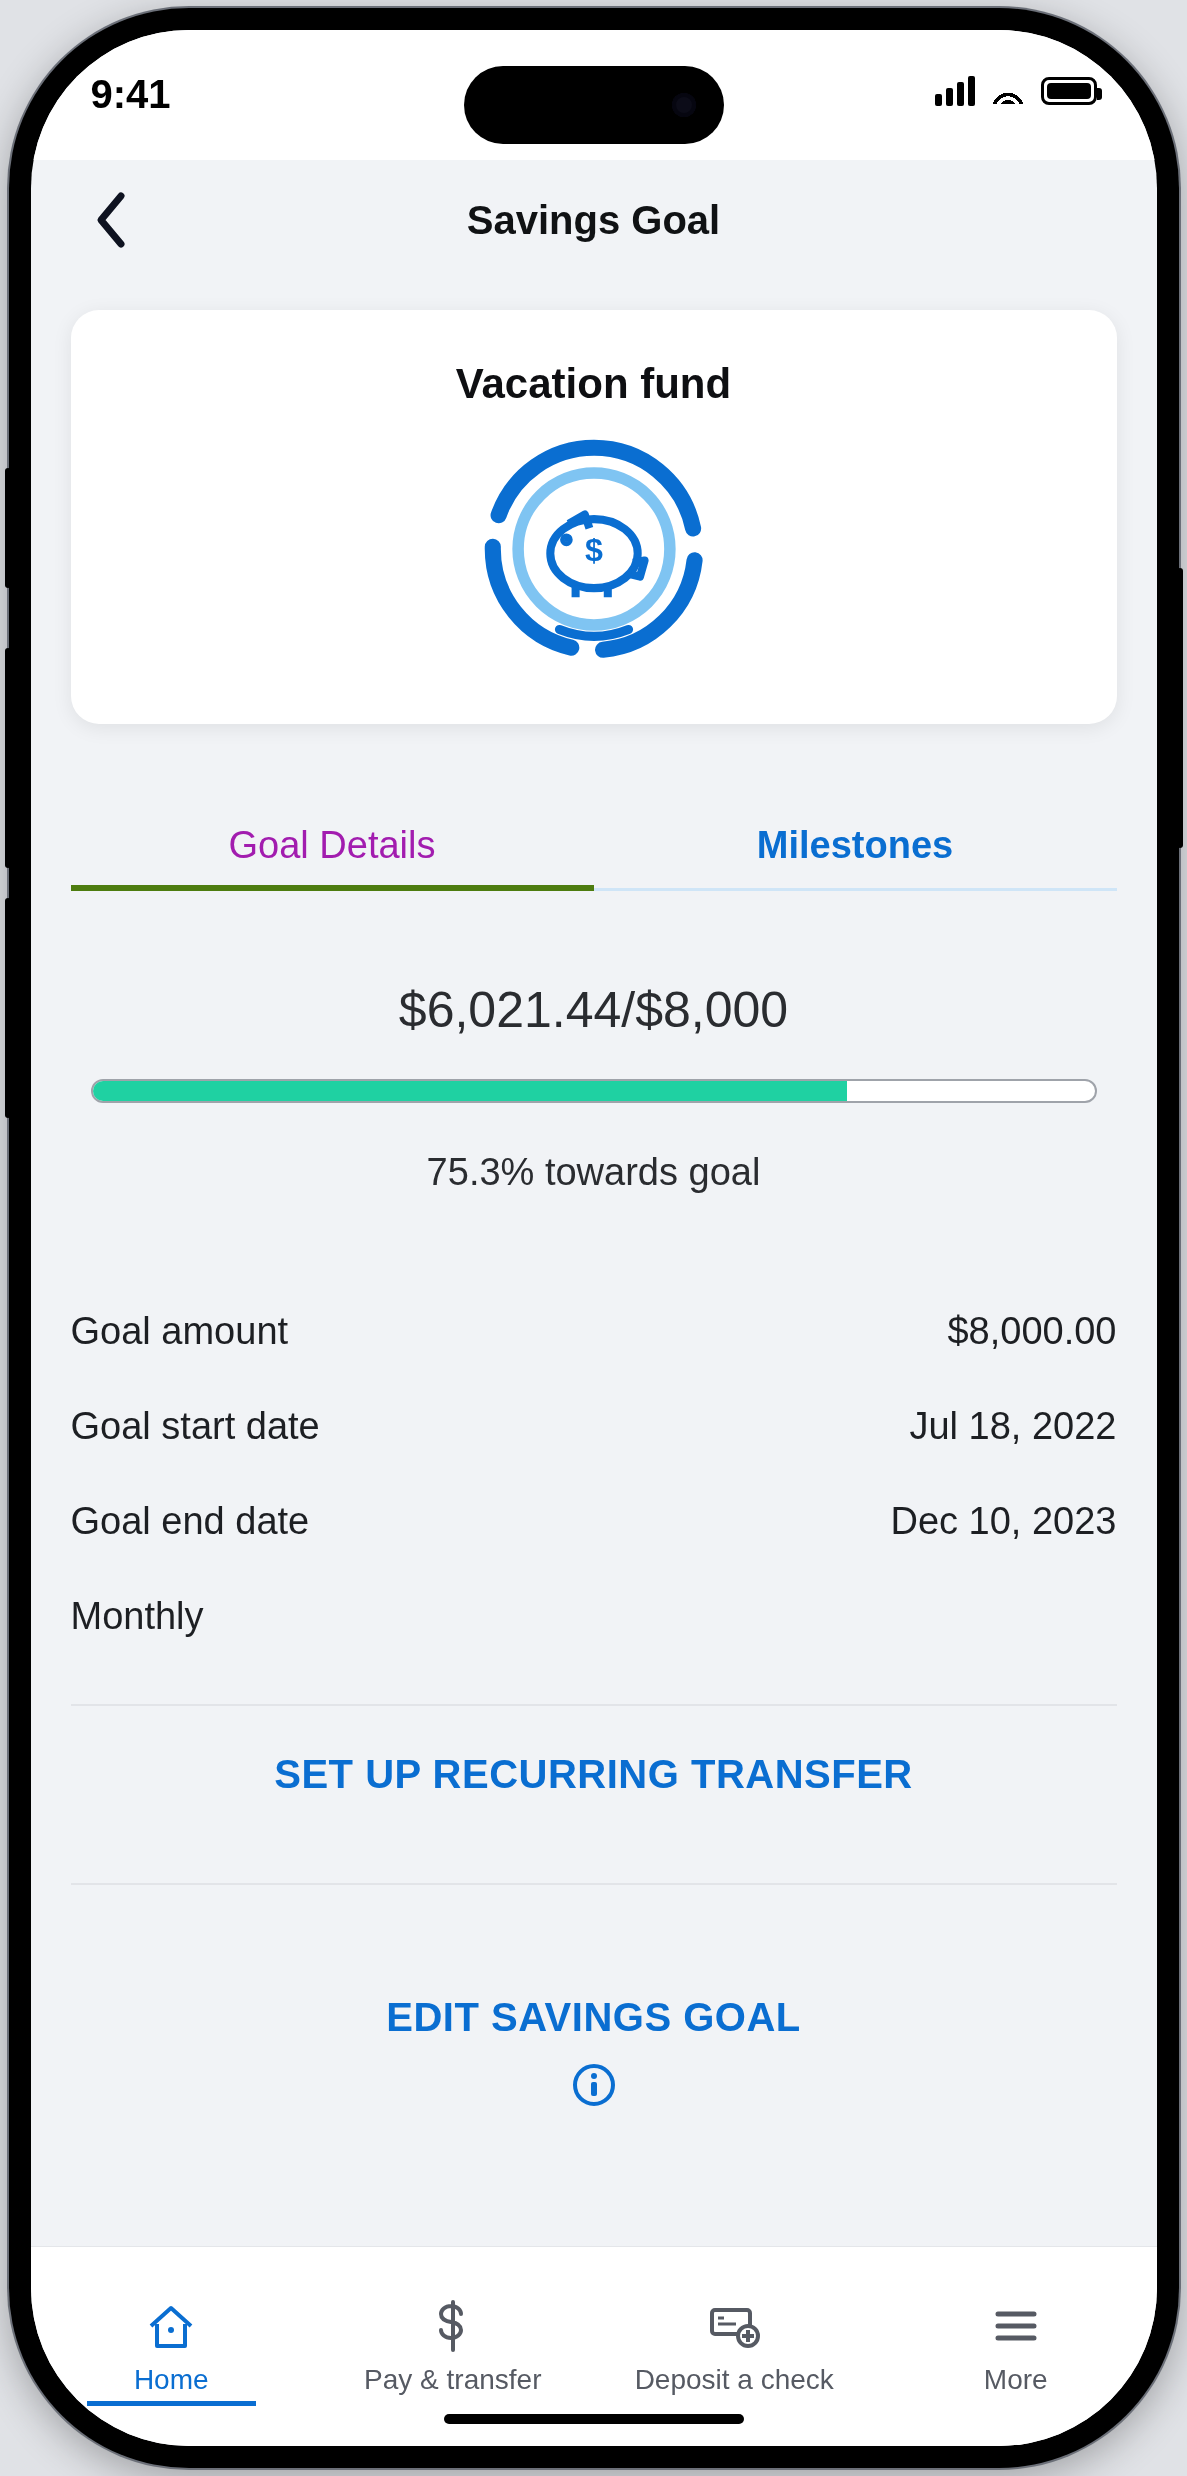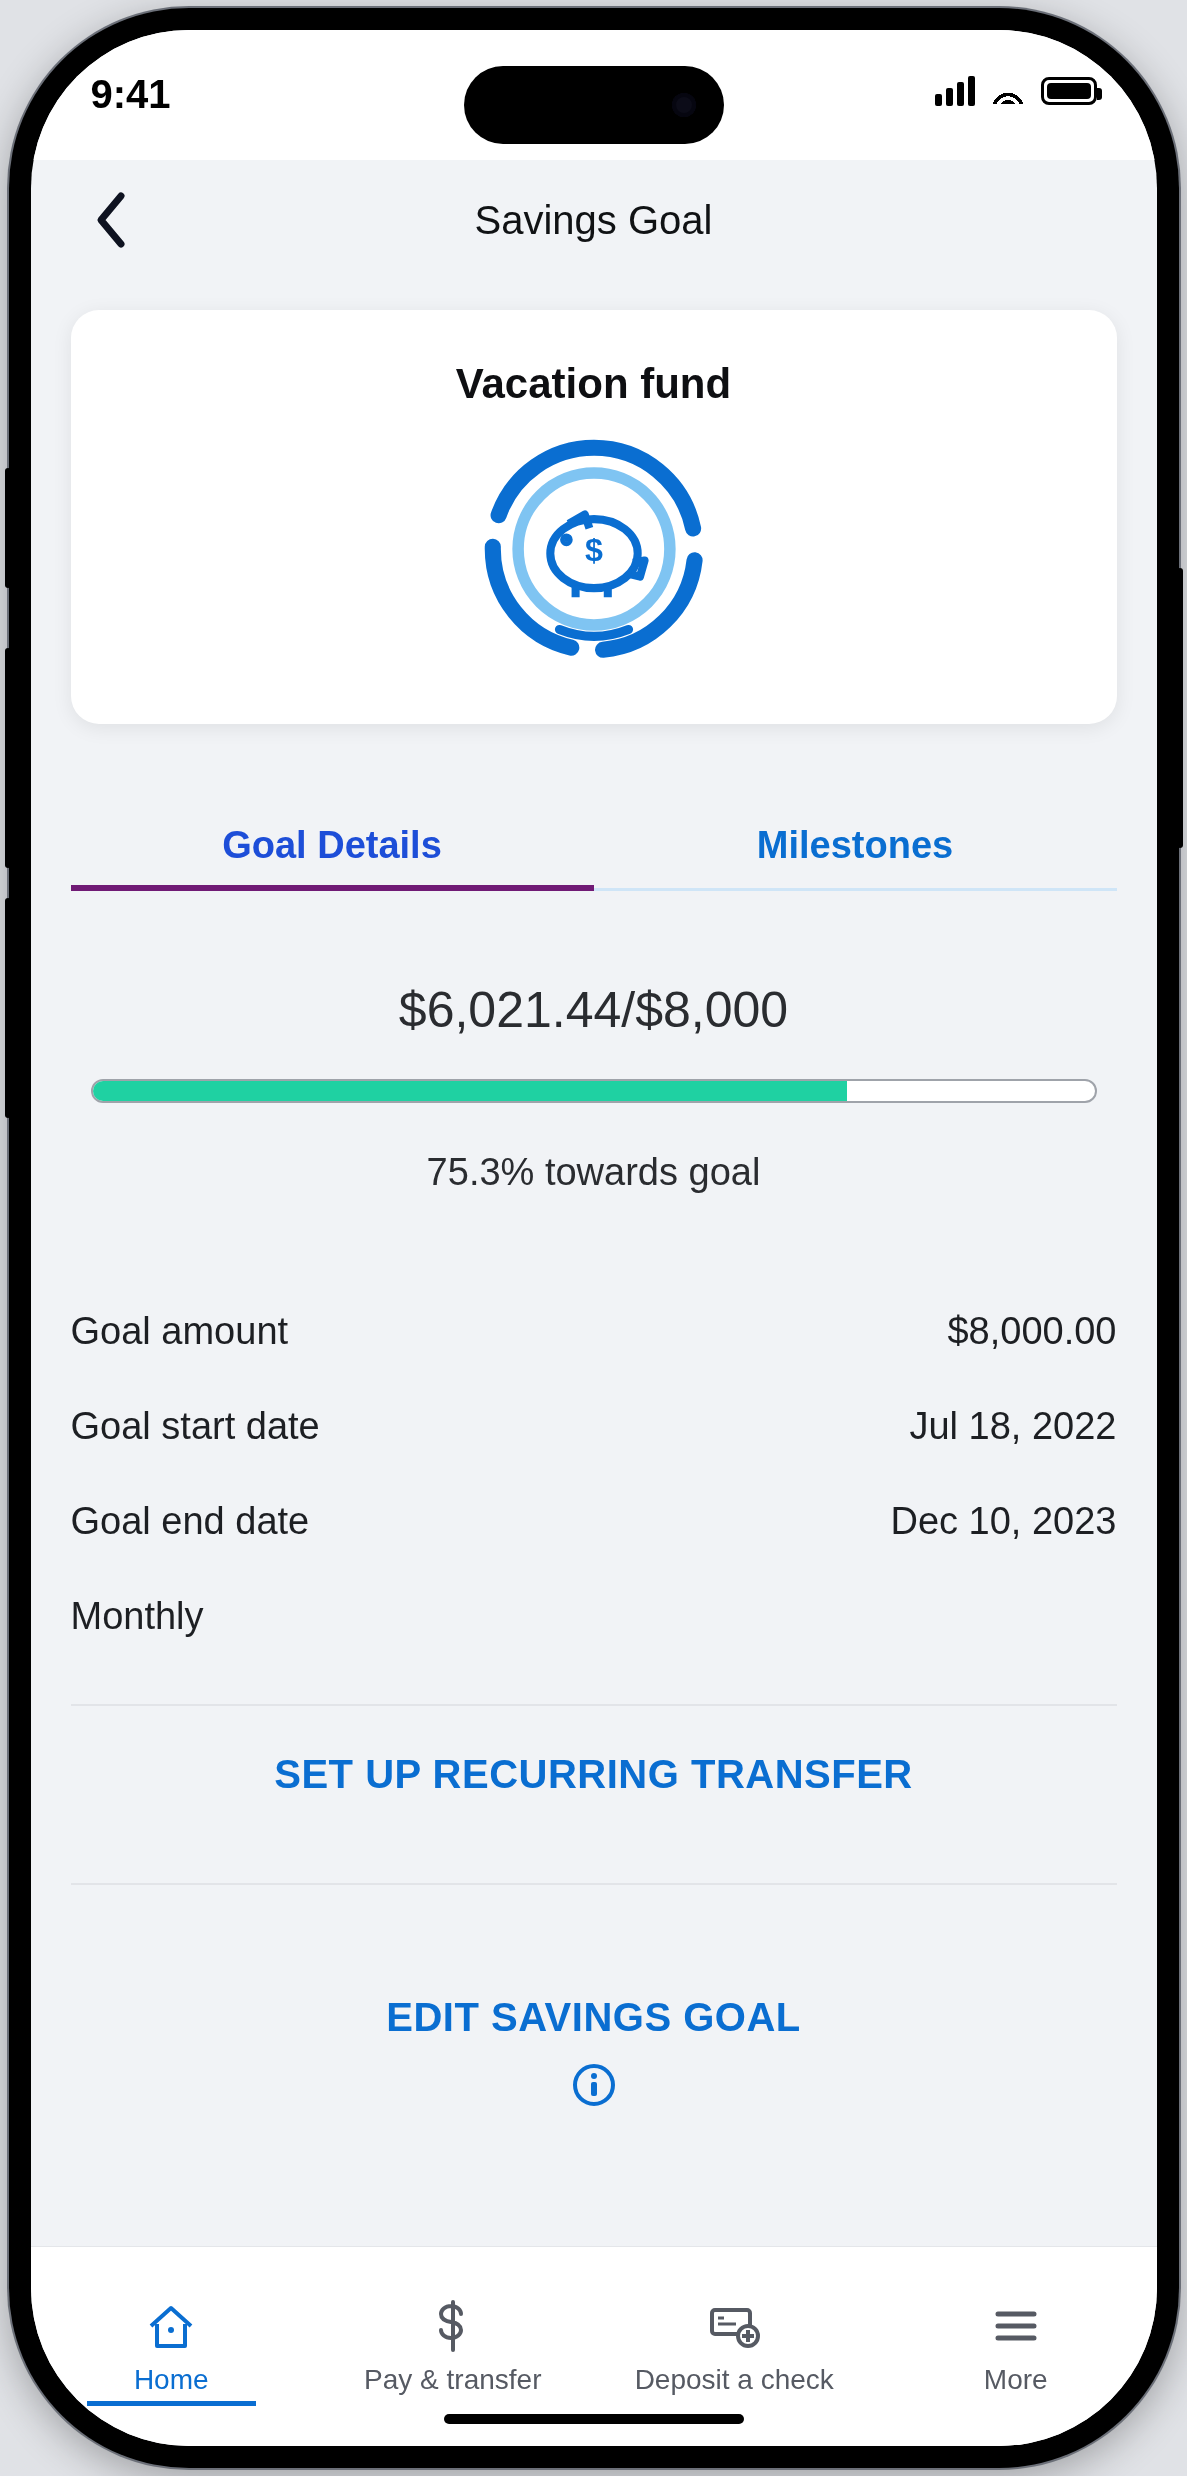--- a/index.html
+++ b/index.html
@@ -40,33 +40,33 @@
     radial-gradient(circle at 50% 120%, transparent 16%, #000 16% 26%, transparent 26%),
     radial-gradient(circle at 50% 120%, transparent 36%, #000 36% 46%, transparent 46%);
     clip-path: polygon(0 100%, 50% 0, 100% 100%);}
   .batt{ width:56px;height:28px;border:3px solid #000;border-radius:8px;position:relative;}
   .batt::after{content:'';position:absolute;right:-8px;top:8px;width:5px;height:12px;background:#000;border-radius:0 3px 3px 0;}
   .batt::before{content:'';position:absolute;inset:3px;background:#000;border-radius:4px;}
 
   .topbar { height: 120px; display:flex; align-items:center; justify-content:center; position:relative; }
   .back { position:absolute; left:60px; top:50%; transform:translateY(-50%); width:40px;height:60px; cursor:pointer;}
   .back svg{width:100%;height:100%;}
-  .title { font-size:40px; font-weight:400; color:#101214; }
+  .title { font-size:40px; font-weight:700; color:#101214; }
 
   .card {
     margin: 30px 40px 0; background:#fff; border-radius:28px; padding:50px 30px 60px;
     box-shadow: 0 4px 20px rgba(0,0,0,.08);
     display:flex; flex-direction:column; align-items:center; gap:26px;
   }
   .card-title{ font-size:42px; font-weight:800; color:#0e0f12;}
   .ring{ width:230px; height:230px; position:relative;}
   .ring svg{position:absolute;inset:0;}
 
   .tabs{ margin:100px 40px 0; display:flex; }
-  .tab{ flex:1; text-align:center; font-size:38px; font-weight:700; color:#1d4ed8; padding:0 0 18px; border-bottom:6px solid #701a75; cursor:pointer;}
+  .tab{ flex:1; text-align:center; font-size:38px; font-weight:400; color:#a21caf; padding:0 0 18px; border-bottom:6px solid #4d7c0f; cursor:pointer;}
   .tab.inactive{ font-weight:600; border-bottom:3px solid #cfe5f7; color:#0a6ed1; padding-bottom:21px;}
 
   .progress-wrap{ margin:90px 60px 0; text-align:center;}
   .amount{ font-size:50px; color:#2a2c30; font-weight:400;}
   .bar{ margin:40px 0 0; height:24px; border:2px solid #9fa3aa; border-radius:16px; overflow:hidden; background:#fff;}
   .bar-fill{ height:100%; background:#1fd1a2; }
   .pct{ margin-top:48px; font-size:38px; color:#2a2c30;}
 
   .rows{ margin:90px 40px 0;}
   .row{ display:flex; justify-content:space-between; padding:26px 0; font-size:38px; color:#1d1f23;}

